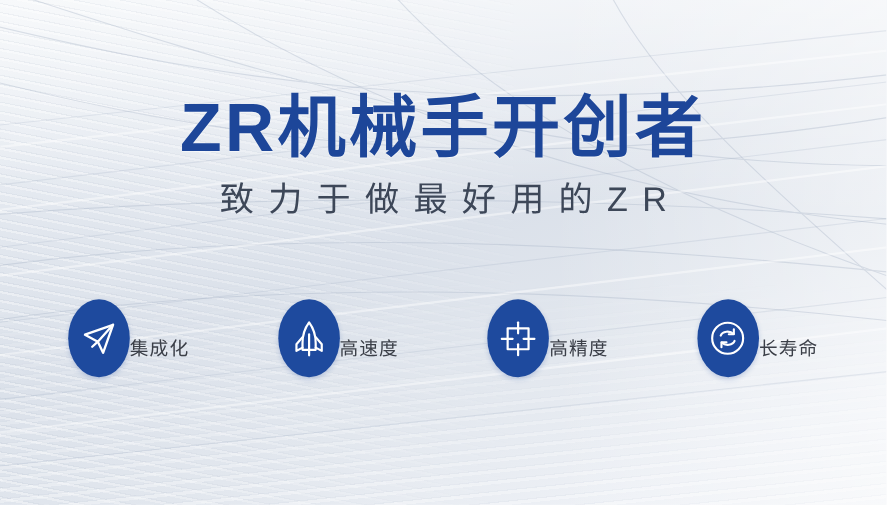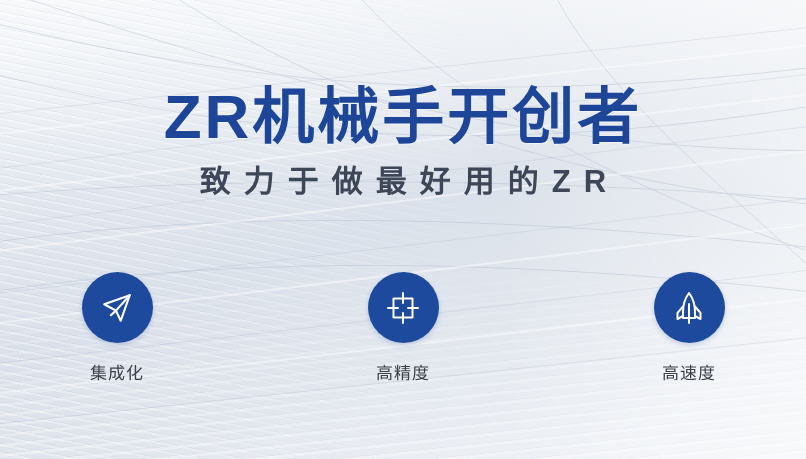--- a/index.html
+++ b/index.html
@@ -84,41 +84,41 @@
     color: #1d4699;
     letter-spacing: 3px;
     text-shadow: 0 1px 0 rgba(255,255,255,.5);
     white-space: nowrap;
   }
   .sub-title {
     margin: 0;
     margin-top: 18px;
     font-size: 31px;
     line-height: 1.0;
-    font-weight: 700;
+    font-weight: 400;
     color: #3d4758;
     letter-spacing: 13px;
     text-indent: 13px;
     white-space: nowrap;
   }
 
   
   .features {
     position: absolute;
     left: 62px;
     right: 62px;
     top: 272px;
     display: flex;
     justify-content: space-between;
     align-items: flex-start;
   }
   .feature {
     width: 110px;
     display: flex;
-    flex-direction: column;
+    flex-direction: row;
     align-items: center;
   }
   .circle {
     width: 71px;
     height: 71px;
     border-radius: 50%;
     background: #1e4a9e;
     display: flex;
     align-items: center;
     justify-content: center;
@@ -188,39 +188,51 @@
           <path d="M15 18.5 L28 4"></path>
           <path d="M15 18.5 L10.2 22.8"></path>
         </svg>
       </div>
       <div class="feature-label">集成化</div>
     </div>
 
 
     <div class="feature">
       <div class="circle">
+        <svg width="32" height="34" viewBox="0 0 30 34" fill="none" stroke="#ffffff" stroke-width="2" stroke-linejoin="round" stroke-linecap="round">
+          <path d="M15 2 C 19.5 8, 21 14, 21 21 L21 27 L9 27 L9 21 C 9 14, 10.5 8, 15 2 Z"></path>
+          <path d="M9 15.5 L3.5 22 L3.5 28 L9 25"></path>
+          <path d="M21 15.5 L26.5 22 L26.5 28 L21 25"></path>
+          <path d="M15 13 L15 32"></path>
+        </svg>
+      </div>
+      <div class="feature-label">高速度</div>
+    </div>
+
+    <div class="feature">
+      <div class="circle">
         <svg width="32" height="32" viewBox="0 0 32 32" fill="none" stroke="#ffffff" stroke-width="2" stroke-linejoin="round" stroke-linecap="round">
           <rect x="6.5" y="6.5" width="19" height="19"></rect>
           <path d="M16 1 L16 11"></path>
           <path d="M16 21 L16 31"></path>
           <path d="M1 16 L11 16"></path>
           <path d="M21 16 L31 16"></path>
         </svg>
       </div>
       <div class="feature-label">高精度</div>
     </div>
 
-    <div class="feature">
-      <div class="circle">
-        <svg width="32" height="34" viewBox="0 0 30 34" fill="none" stroke="#ffffff" stroke-width="2" stroke-linejoin="round" stroke-linecap="round">
-          <path d="M15 2 C 19.5 8, 21 14, 21 21 L21 27 L9 27 L9 21 C 9 14, 10.5 8, 15 2 Z"></path>
-          <path d="M9 15.5 L3.5 22 L3.5 28 L9 25"></path>
-          <path d="M21 15.5 L26.5 22 L26.5 28 L21 25"></path>
-          <path d="M15 13 L15 32"></path>
-        </svg>
-      </div>
-      <div class="feature-label">高速度</div>
-    </div>
-
-
+
+    <div class="feature">
+      <div class="circle">
+        <svg width="33" height="33" viewBox="0 0 34 34" fill="none" stroke="#ffffff" stroke-width="2" stroke-linejoin="round" stroke-linecap="round">
+          <circle cx="17" cy="17" r="14.5"></circle>
+          <path d="M10.5 14.5 C 12 10.5, 19 9.5, 22.5 13"></path>
+          <path d="M23.5 19.5 C 22 23.5, 15 24.5, 11.5 21"></path>
+          <path d="M22.8 8.6 L22.8 13.3 L18.1 13.3"></path>
+          <path d="M11.2 25.4 L11.2 20.7 L15.9 20.7"></path>
+        </svg>
+      </div>
+      <div class="feature-label">长寿命</div>
+    </div>
 
   </div>
 </div>
 
 </body></html>

